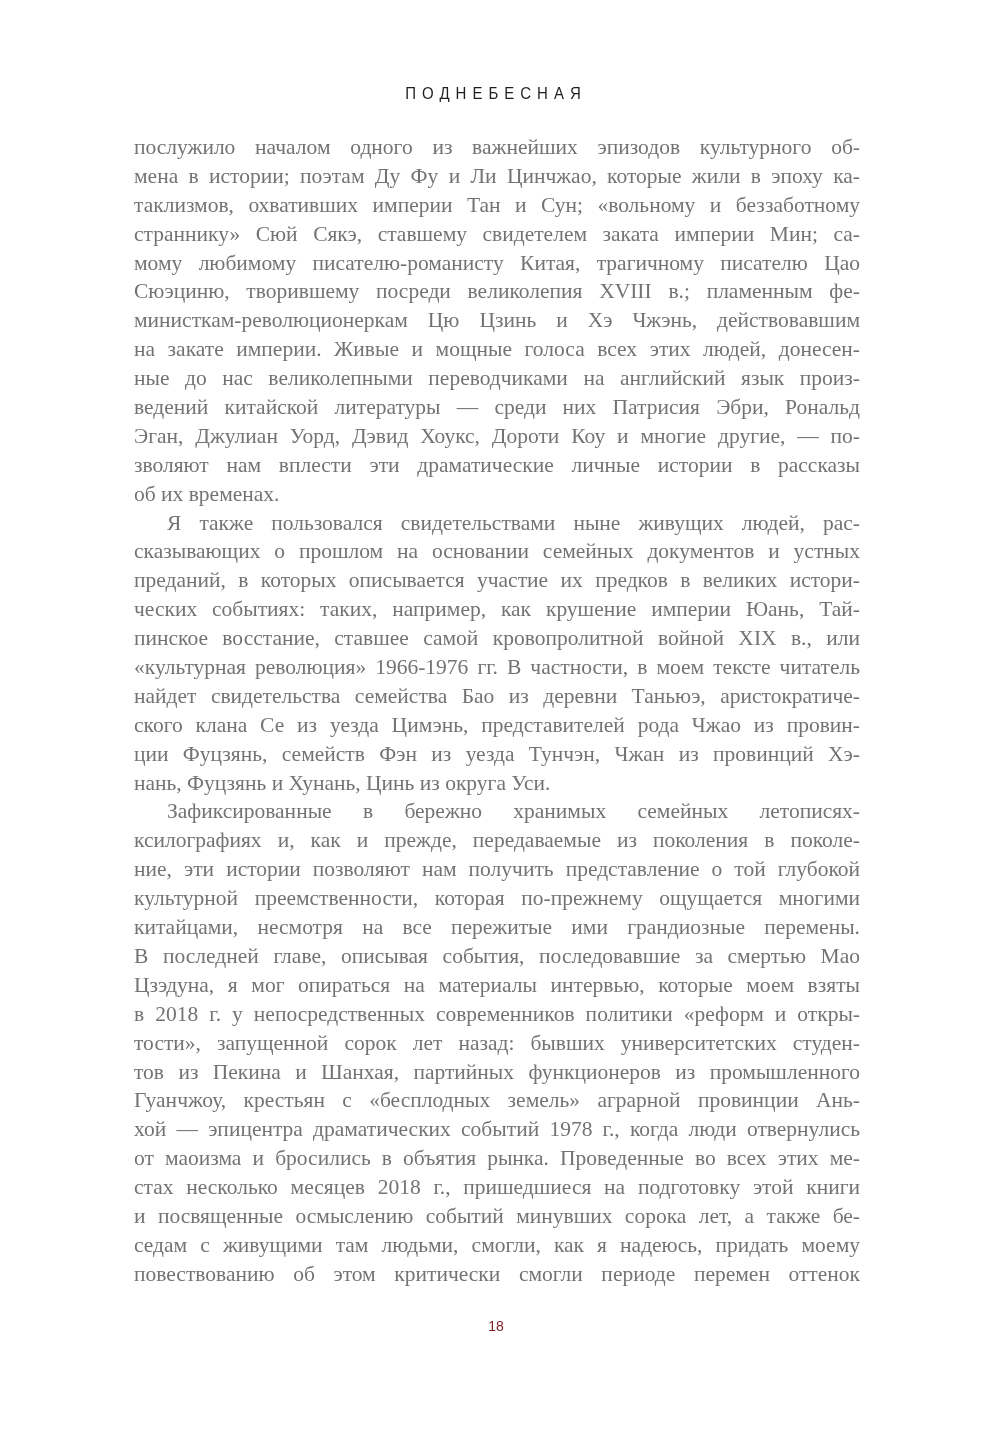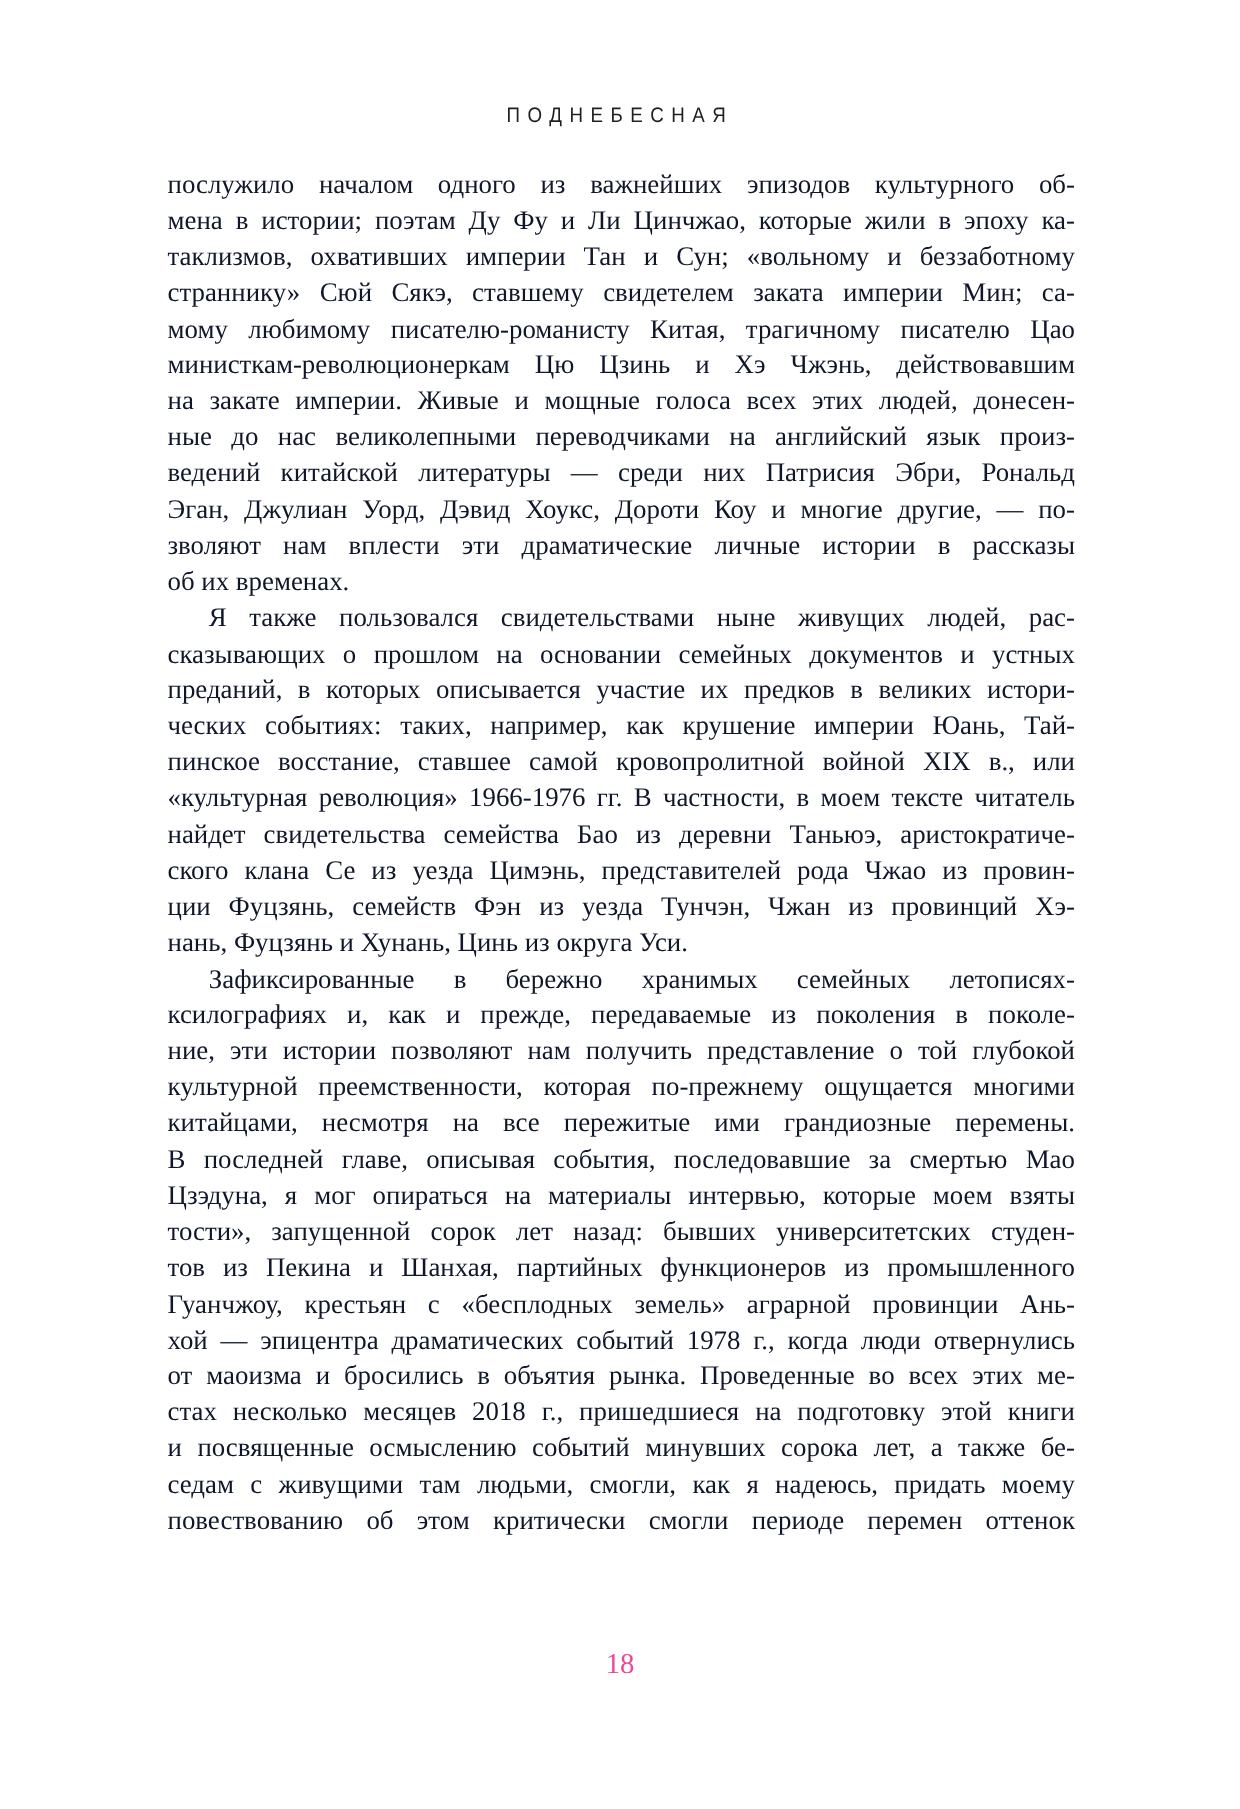--- a/index.html
+++ b/index.html
@@ -40,54 +40,55 @@
     padding: 0;
   }
   .line {
     font-size: 21.5px;
     line-height: 28.9px;
     height: 28.9px;
     text-align: justify;
     text-align-last: justify;
     white-space: nowrap;
     overflow: visible;
-    color: #0f172a;
+    color: #737373;
   }
   .line.lastline {
     text-align: right;
     text-align-last: left;
   }
   .line.indent {
     padding-left: 33px;
   }
   .page-number {
     position: absolute;
     top: 1318px;
     left: 0;
     width: 100%;
     text-align: center;
-    font-family: Liberation Serif, serif;
-    font-size: 23px;
-    color: #ec4899;
+    font-family: Liberation Sans, sans-serif;
+    font-size: 14px;
+    color: #7f1d1d;
   }
 </style>
 </head>
 <body>
 
 <div class="page">
   <div class="running-head">ПОДНЕБЕСНАЯ</div>
 
   <div class="text-block">
 
   <div class="paragraph">
         <div class="line">послужило началом одного из важнейших эпизодов культурного об-</div>
         <div class="line">мена в истории; поэтам Ду Фу и Ли Цинчжао, которые жили в эпоху ка-</div>
         <div class="line">таклизмов, охвативших империи Тан и Сун; «вольному и беззаботному</div>
         <div class="line">страннику» Сюй Сякэ, ставшему свидетелем заката империи Мин; са-</div>
         <div class="line">мому любимому писателю-романисту Китая, трагичному писателю Цао</div>
+        <div class="line">Сюэциню, творившему посреди великолепия XVIII в.; пламенным фе-</div>
         <div class="line">министкам-революционеркам Цю Цзинь и Хэ Чжэнь, действовавшим</div>
         <div class="line">на закате империи. Живые и мощные голоса всех этих людей, донесен-</div>
         <div class="line">ные до нас великолепными переводчиками на английский язык произ-</div>
         <div class="line">ведений китайской литературы — среди них Патрисия Эбри, Рональд</div>
         <div class="line">Эган, Джулиан Уорд, Дэвид Хоукс, Дороти Коу и многие другие, — по-</div>
         <div class="line">зволяют нам вплести эти драматические личные истории в рассказы</div>
         <div class="line lastline">об их временах.</div>
       </div>
       <div class="paragraph">
         <div class="line indent">Я также пользовался свидетельствами ныне живущих людей, рас-</div>
@@ -102,20 +103,21 @@
         <div class="line lastline">нань, Фуцзянь и Хунань, Цинь из округа Уси.</div>
       </div>
       <div class="paragraph">
         <div class="line indent">Зафиксированные в бережно хранимых семейных летописях-</div>
         <div class="line">ксилографиях и, как и прежде, передаваемые из поколения в поколе-</div>
         <div class="line">ние, эти истории позволяют нам получить представление о той глубокой</div>
         <div class="line">культурной преемственности, которая по-прежнему ощущается многими</div>
         <div class="line">китайцами, несмотря на все пережитые ими грандиозные перемены.</div>
         <div class="line">В последней главе, описывая события, последовавшие за смертью Мао</div>
         <div class="line">Цзэдуна, я мог опираться на материалы интервью, которые моем взяты</div>
+        <div class="line">в 2018 г. у непосредственных современников политики «реформ и откры-</div>
         <div class="line">тости», запущенной сорок лет назад: бывших университетских студен-</div>
         <div class="line">тов из Пекина и Шанхая, партийных функционеров из промышленного</div>
         <div class="line">Гуанчжоу, крестьян с «бесплодных земель» аграрной провинции Ань-</div>
         <div class="line">хой — эпицентра драматических событий 1978 г., когда люди отвернулись</div>
         <div class="line">от маоизма и бросились в объятия рынка. Проведенные во всех этих ме-</div>
         <div class="line">стах несколько месяцев 2018 г., пришедшиеся на подготовку этой книги</div>
         <div class="line">и посвященные осмыслению событий минувших сорока лет, а также бе-</div>
         <div class="line">седам с живущими там людьми, смогли, как я надеюсь, придать моему</div>
         <div class="line">повествованию об этом критически смогли периоде перемен оттенок</div>
       </div>

